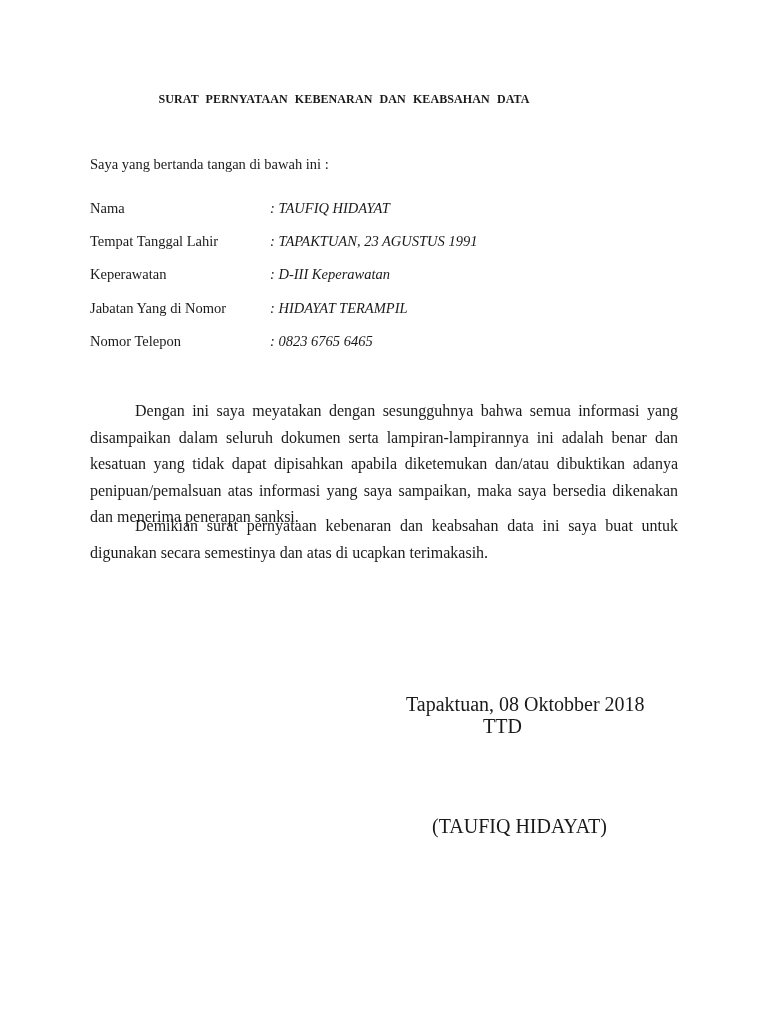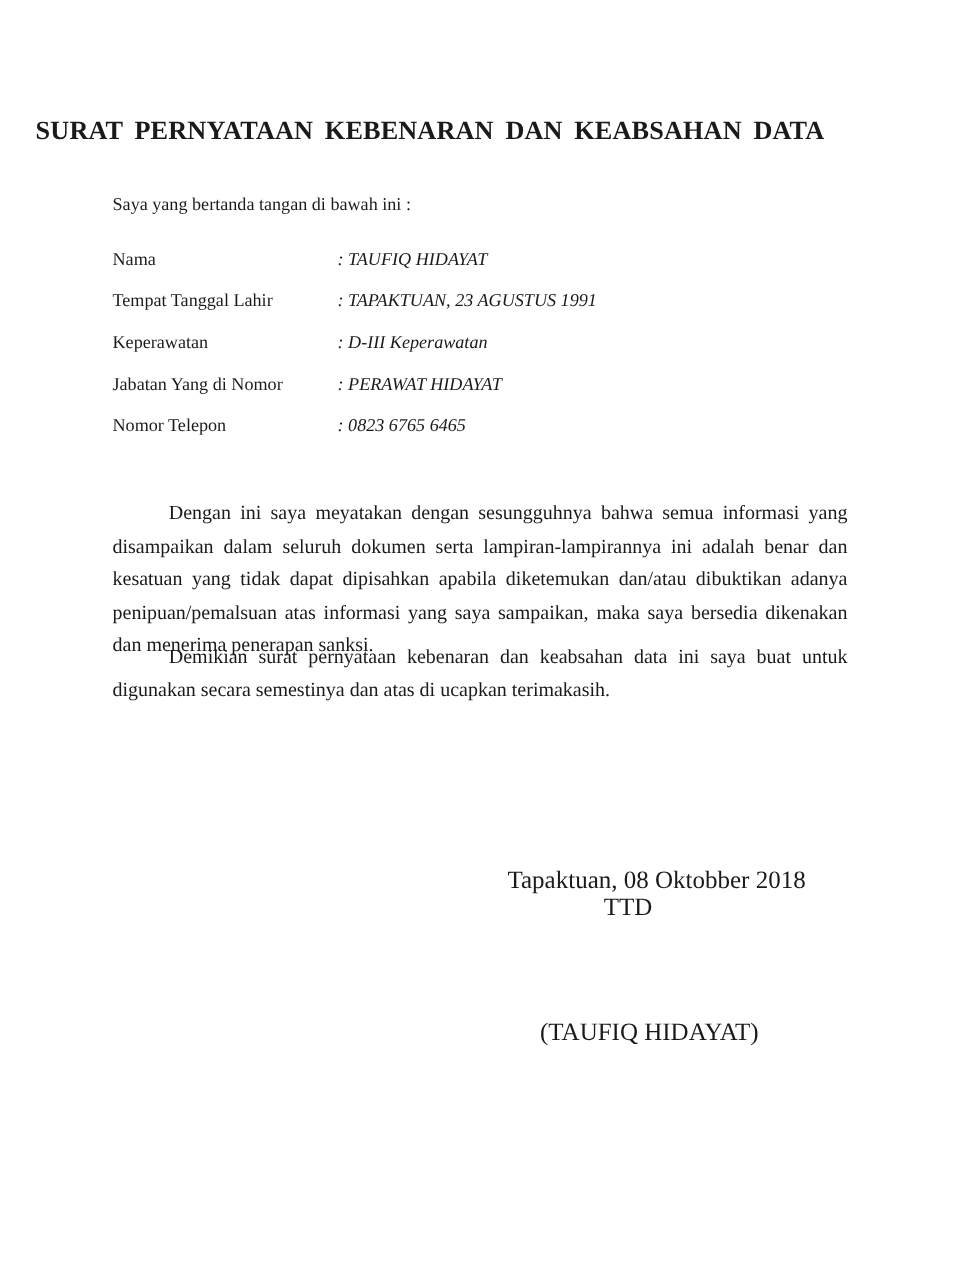--- a/index.html
+++ b/index.html
@@ -1,19 +1,19 @@
 <!DOCTYPE html>
 <html><head>
 <meta charset="utf-8">
 <style>
   html, body { margin:0; padding:0; background:#ffffff; }
   body { width:768px; height:1024px; position:relative; overflow:hidden;
          font-family:"Liberation Serif", serif; color:#1a1a1a; }
   .title { position:absolute; top:92px; left:0; width:688px; text-align:center;
-           font-weight:bold; font-size:21px; word-spacing:4px; letter-spacing:0.1px; }
+           font-weight:bold; font-size:12px; word-spacing:4px; letter-spacing:0.1px; }
   .intro { position:absolute; left:90px; top:156px; font-size:14.5px; }
   .field { position:absolute; left:90px; font-size:14.5px; width:600px; }
   .field .lbl { position:absolute; left:0;text-align:right; }
   .field .val { position:absolute; left:180px; white-space:nowrap;font-style:italic; }
   .para { position:absolute; left:90px; width:588px; font-size:16px; line-height:26.5px;
           text-align:justify; text-indent:45px; margin:0; }
   .right { position:absolute; font-size:20px; white-space:nowrap; }
 </style>
 </head>
 <body>
@@ -30,21 +30,21 @@
   <div class="field" style="top:233px;">
     <span class="lbl">Tempat Tanggal Lahir</span>
     <span class="val">: TAPAKTUAN, 23 AGUSTUS 1991</span>
   </div>
   <div class="field" style="top:266px;">
     <span class="lbl">Keperawatan</span>
     <span class="val">: D-III Keperawatan</span>
   </div>
   <div class="field" style="top:300px;">
     <span class="lbl">Jabatan Yang di Nomor</span>
-    <span class="val">: PERAWAT HIDAYAT</span>
+    <span class="val">: HIDAYAT TERAMPIL</span>
   </div>
   <div class="field" style="top:333px;">
     <span class="lbl">Nomor Telepon</span>
     <span class="val">: 0823 6765 6465</span>
   </div>
 
   <p class="para" style="top:398px;">Dengan ini saya meyatakan dengan sesungguhnya bahwa semua informasi yang disampaikan dalam seluruh dokumen serta lampiran-lampirannya ini adalah benar dan kesatuan yang tidak dapat dipisahkan apabila diketemukan dan/atau dibuktikan adanya penipuan/pemalsuan atas informasi yang saya sampaikan, maka saya bersedia dikenakan dan menerima penerapan sanksi.</p>
   <p class="para" style="top:513px;">Demikian surat pernyataan kebenaran dan keabsahan data ini saya buat untuk digunakan secara semestinya dan atas di ucapkan terimakasih.</p>
 
   <div class="right" style="left:406px; top:693px;">Tapaktuan, 08 Oktobber 2018</div>

